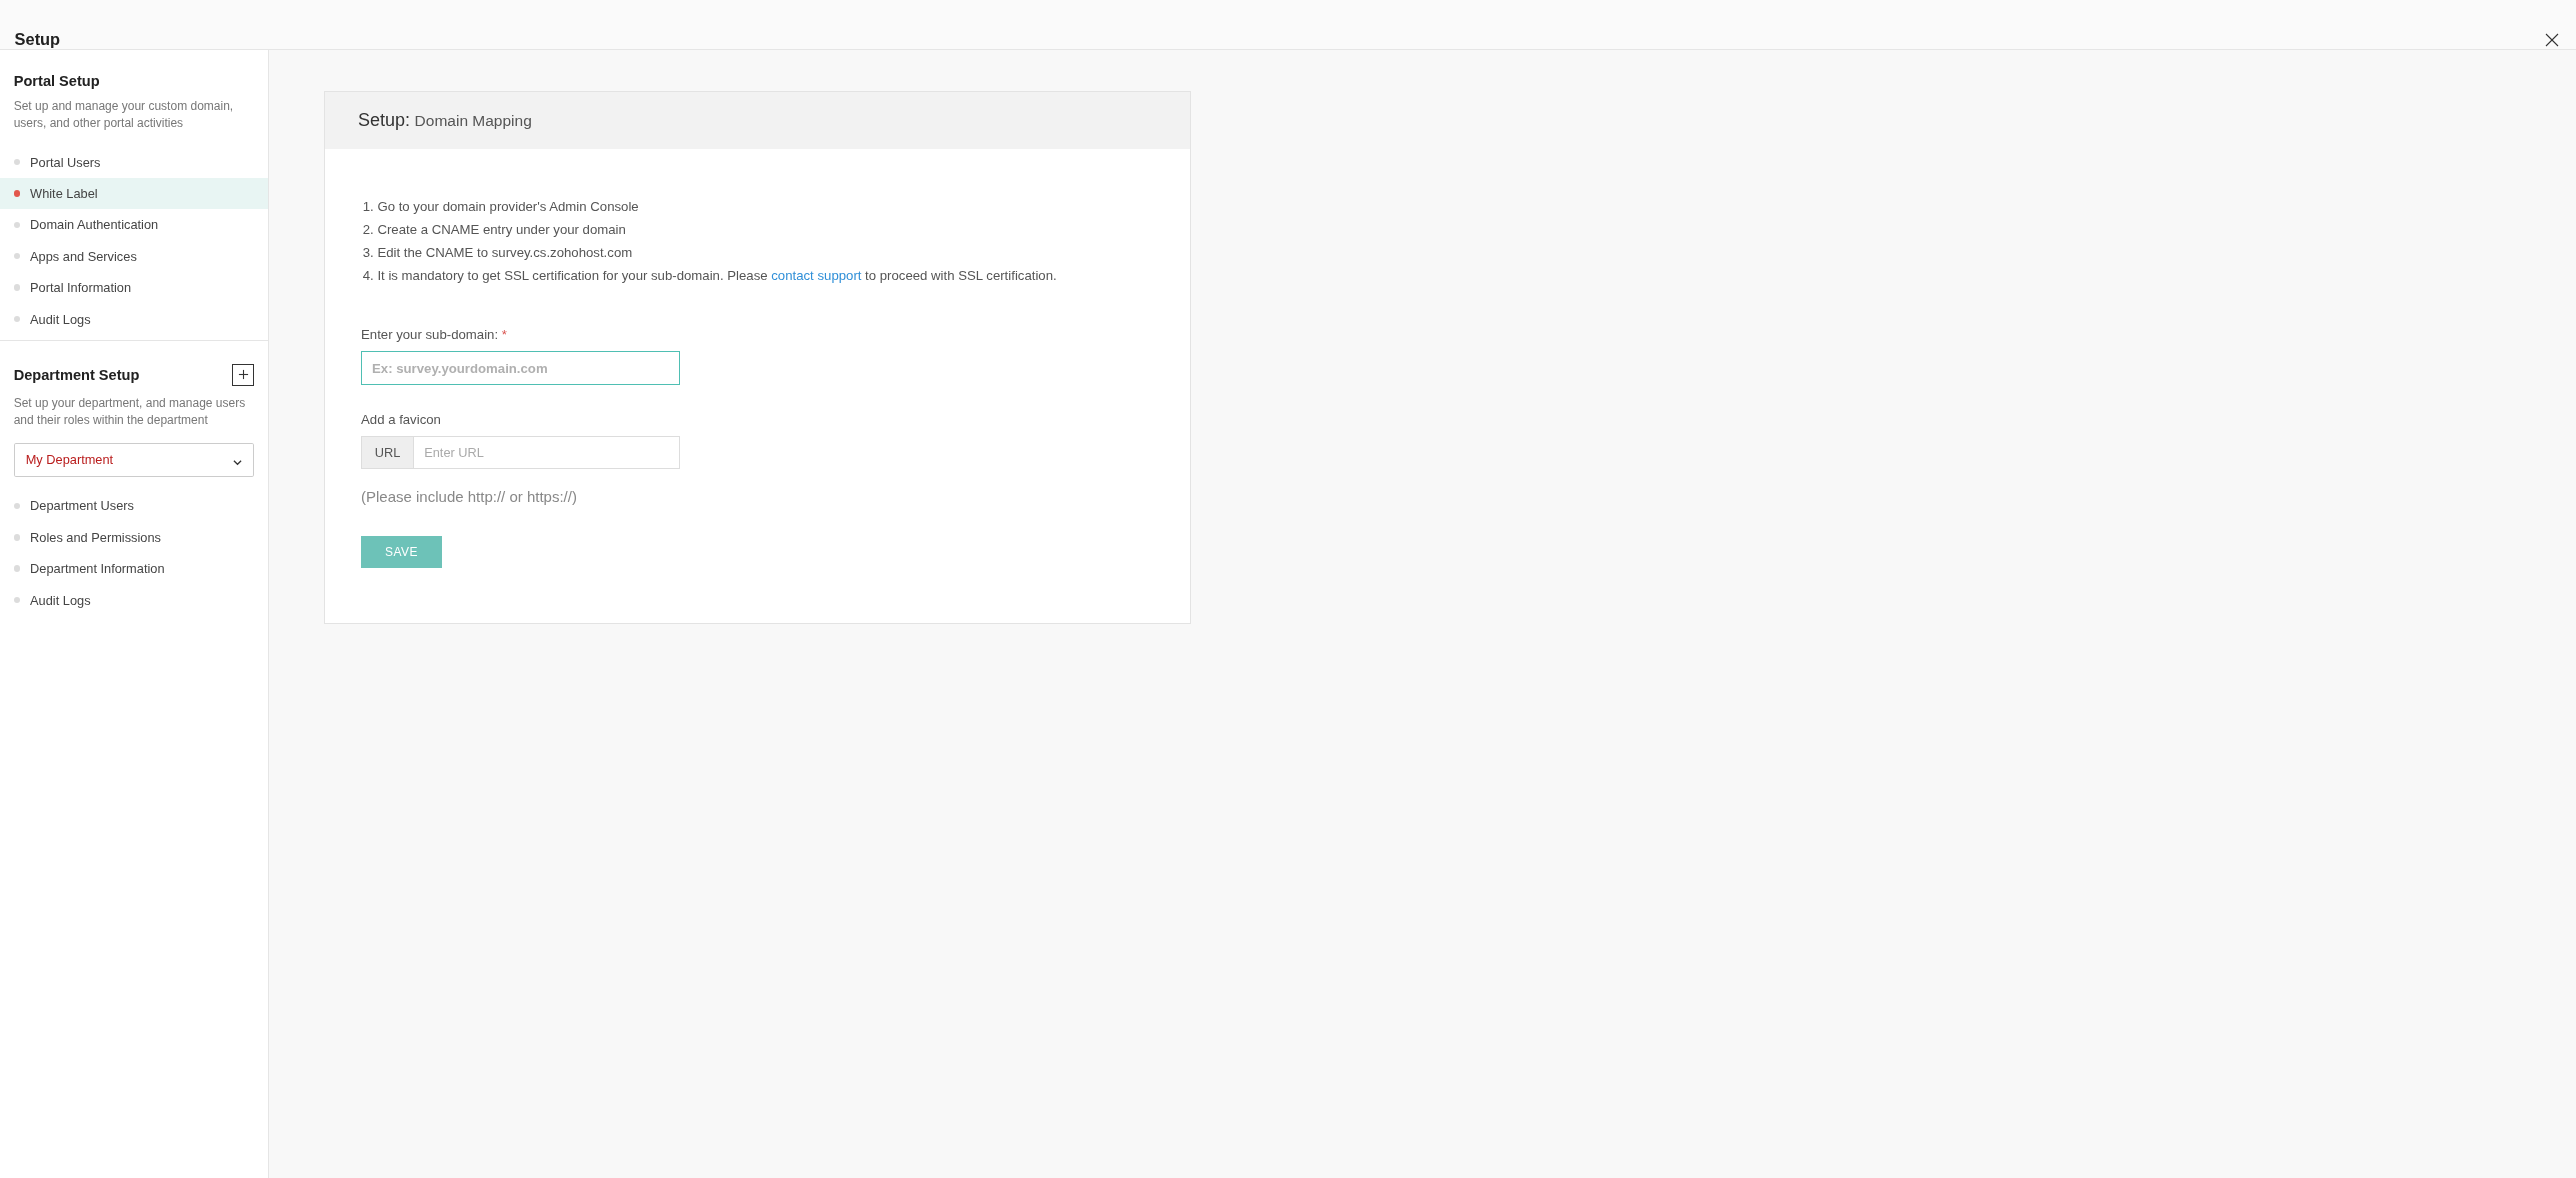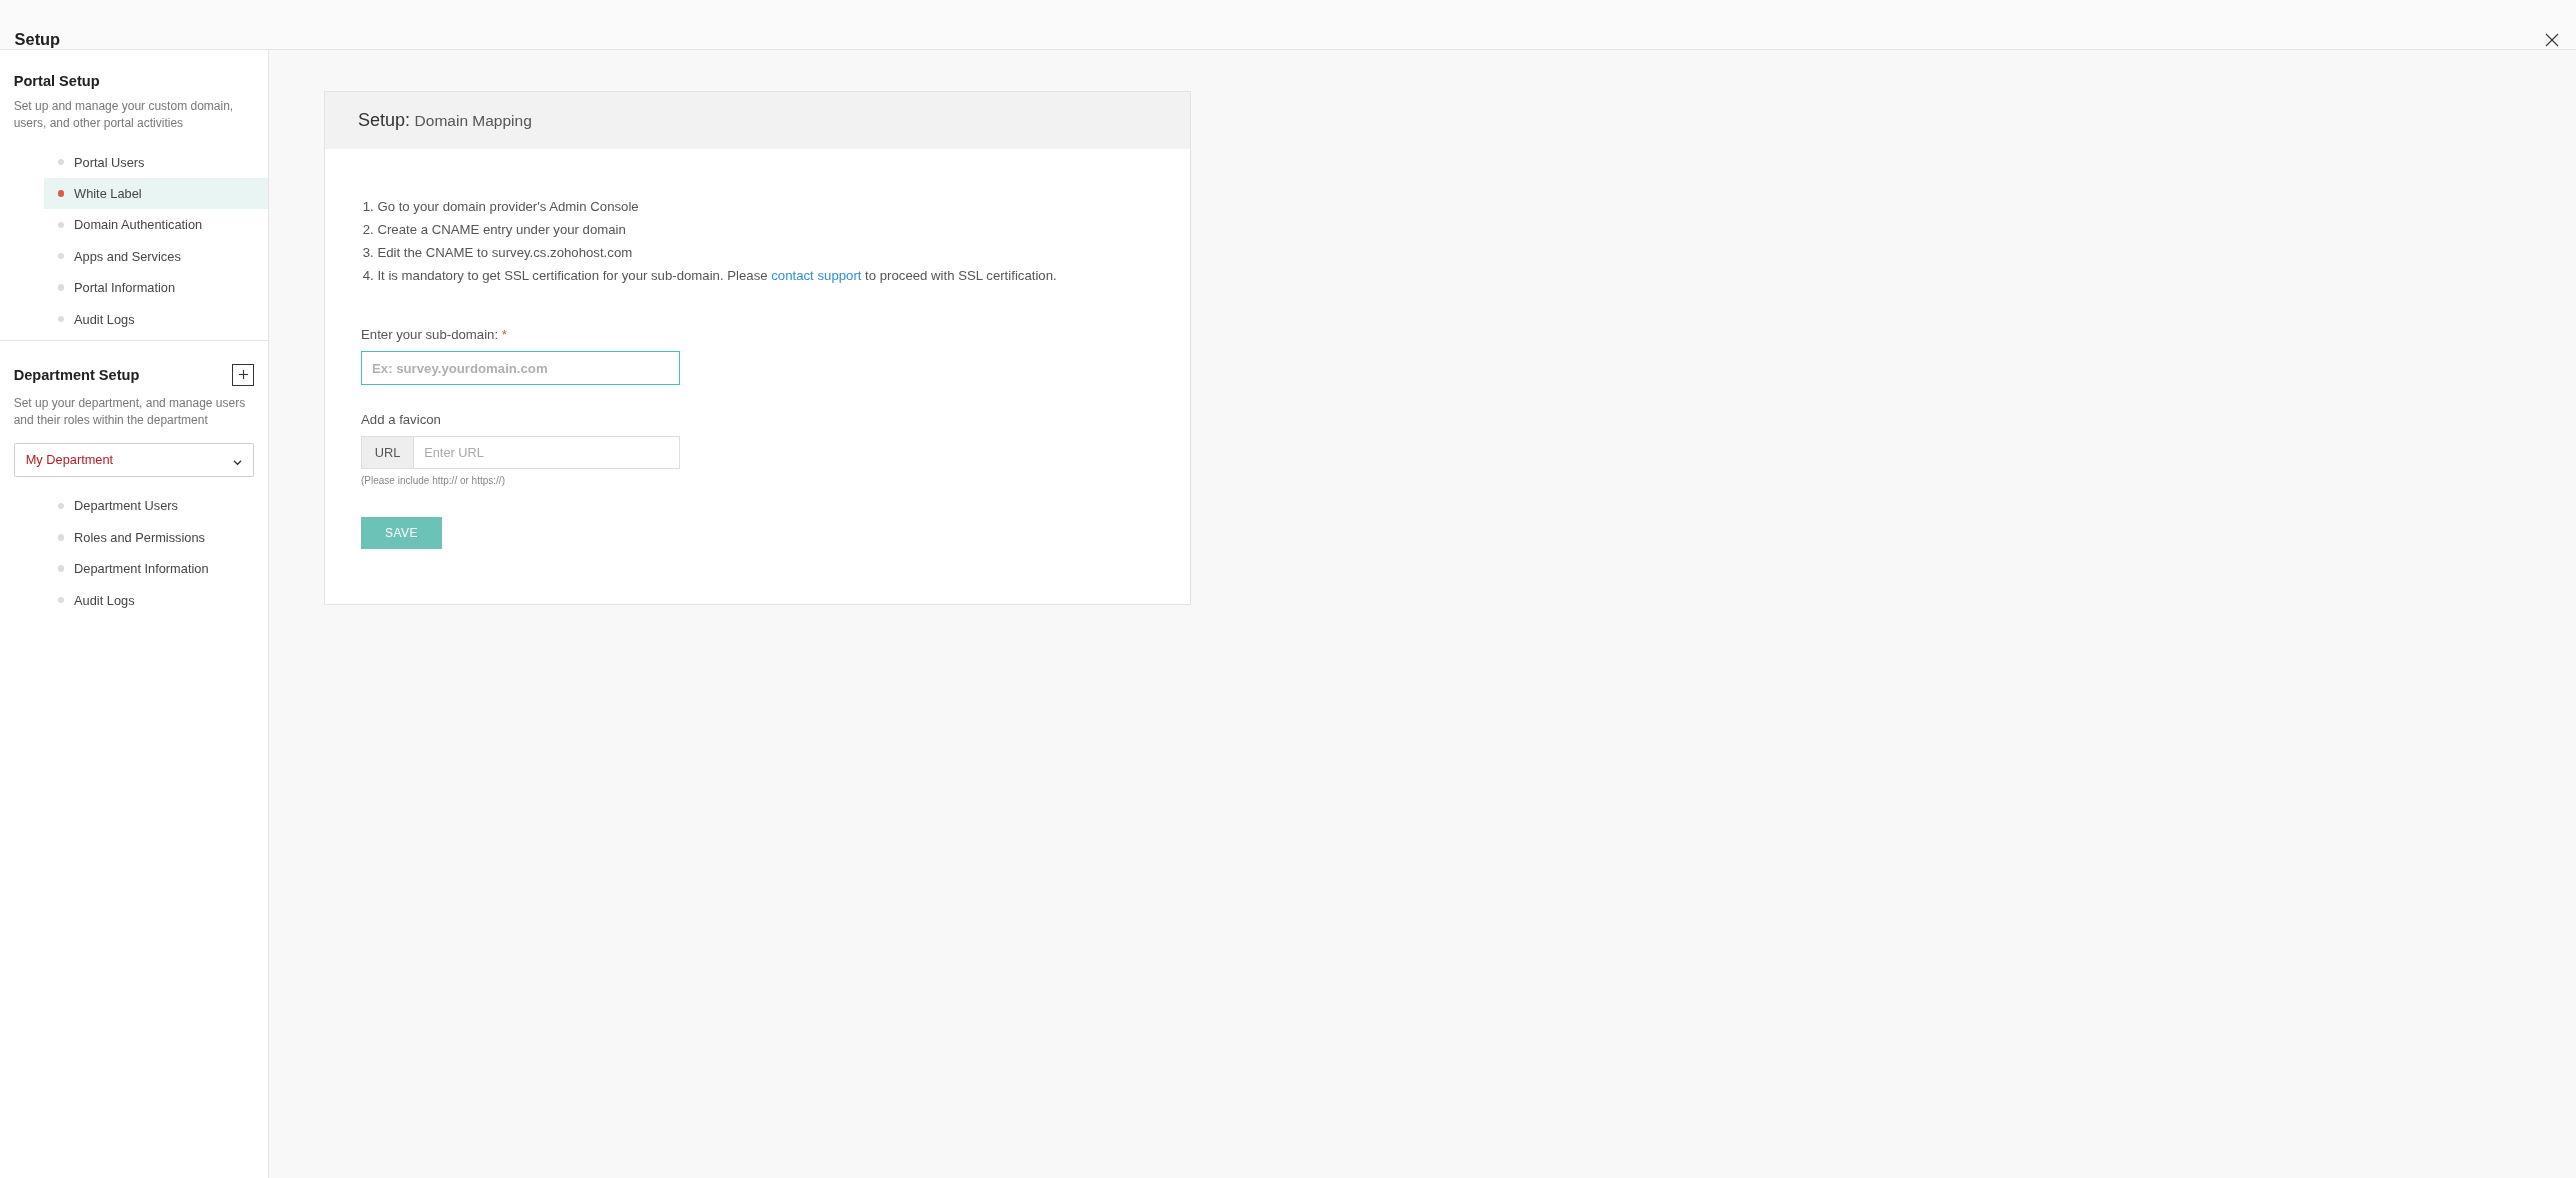--- a/index.html
+++ b/index.html
@@ -70,21 +70,20 @@
   .side-nav {
     list-style: none;
   }
   .side-nav li {
     display: flex;
     align-items: center;
     padding: 8.2px 13.7px;
     font-size: 12.8px;
     color: #444;
     cursor: pointer;
-    margin-left: 44px;
   }
   .side-nav li .dot {
     width: 6.4px;
     height: 6.4px;
     border-radius: 50%;
     background: #dcdcdc;
     margin-right: 10px;
     flex-shrink: 0;
   }
   .side-nav li.active {
@@ -213,23 +212,23 @@
   }
   .url-input {
     flex: 1;
     border: 0;
     padding: 8.2px 10px;
     outline: none;
     font-size: 12.8px;
   }
   .url-input::placeholder { color: #aaa; }
   .hint {
-    font-size: 10px;
+    font-size: 15px;
     color: #888;
-    margin-top: 6px;
+    margin-top: 19px;
   }
 
   .save-btn {
     margin-top: 31px;
     background: #6dc2b8;
     color: #fff;
     border: 0;
     padding: 9px 24px;
     font-size: 12px;
     letter-spacing: 0.5px;

